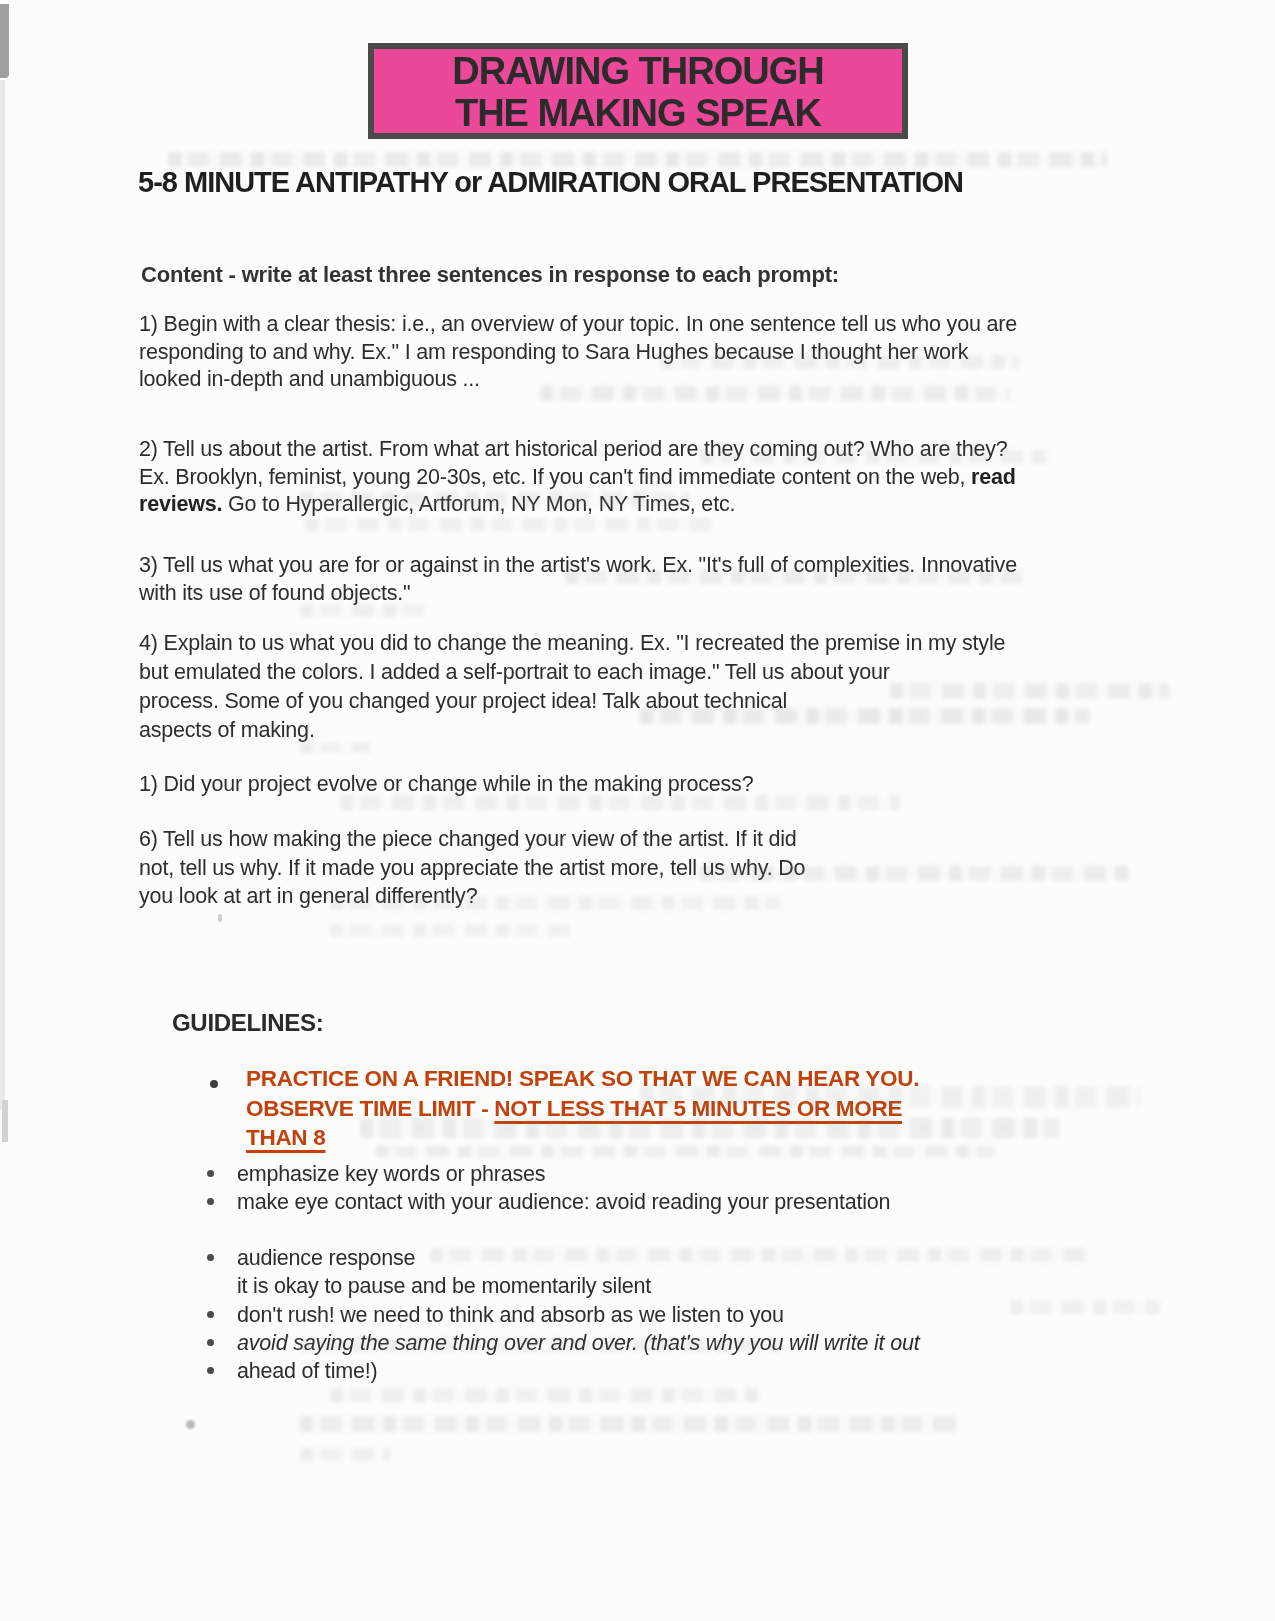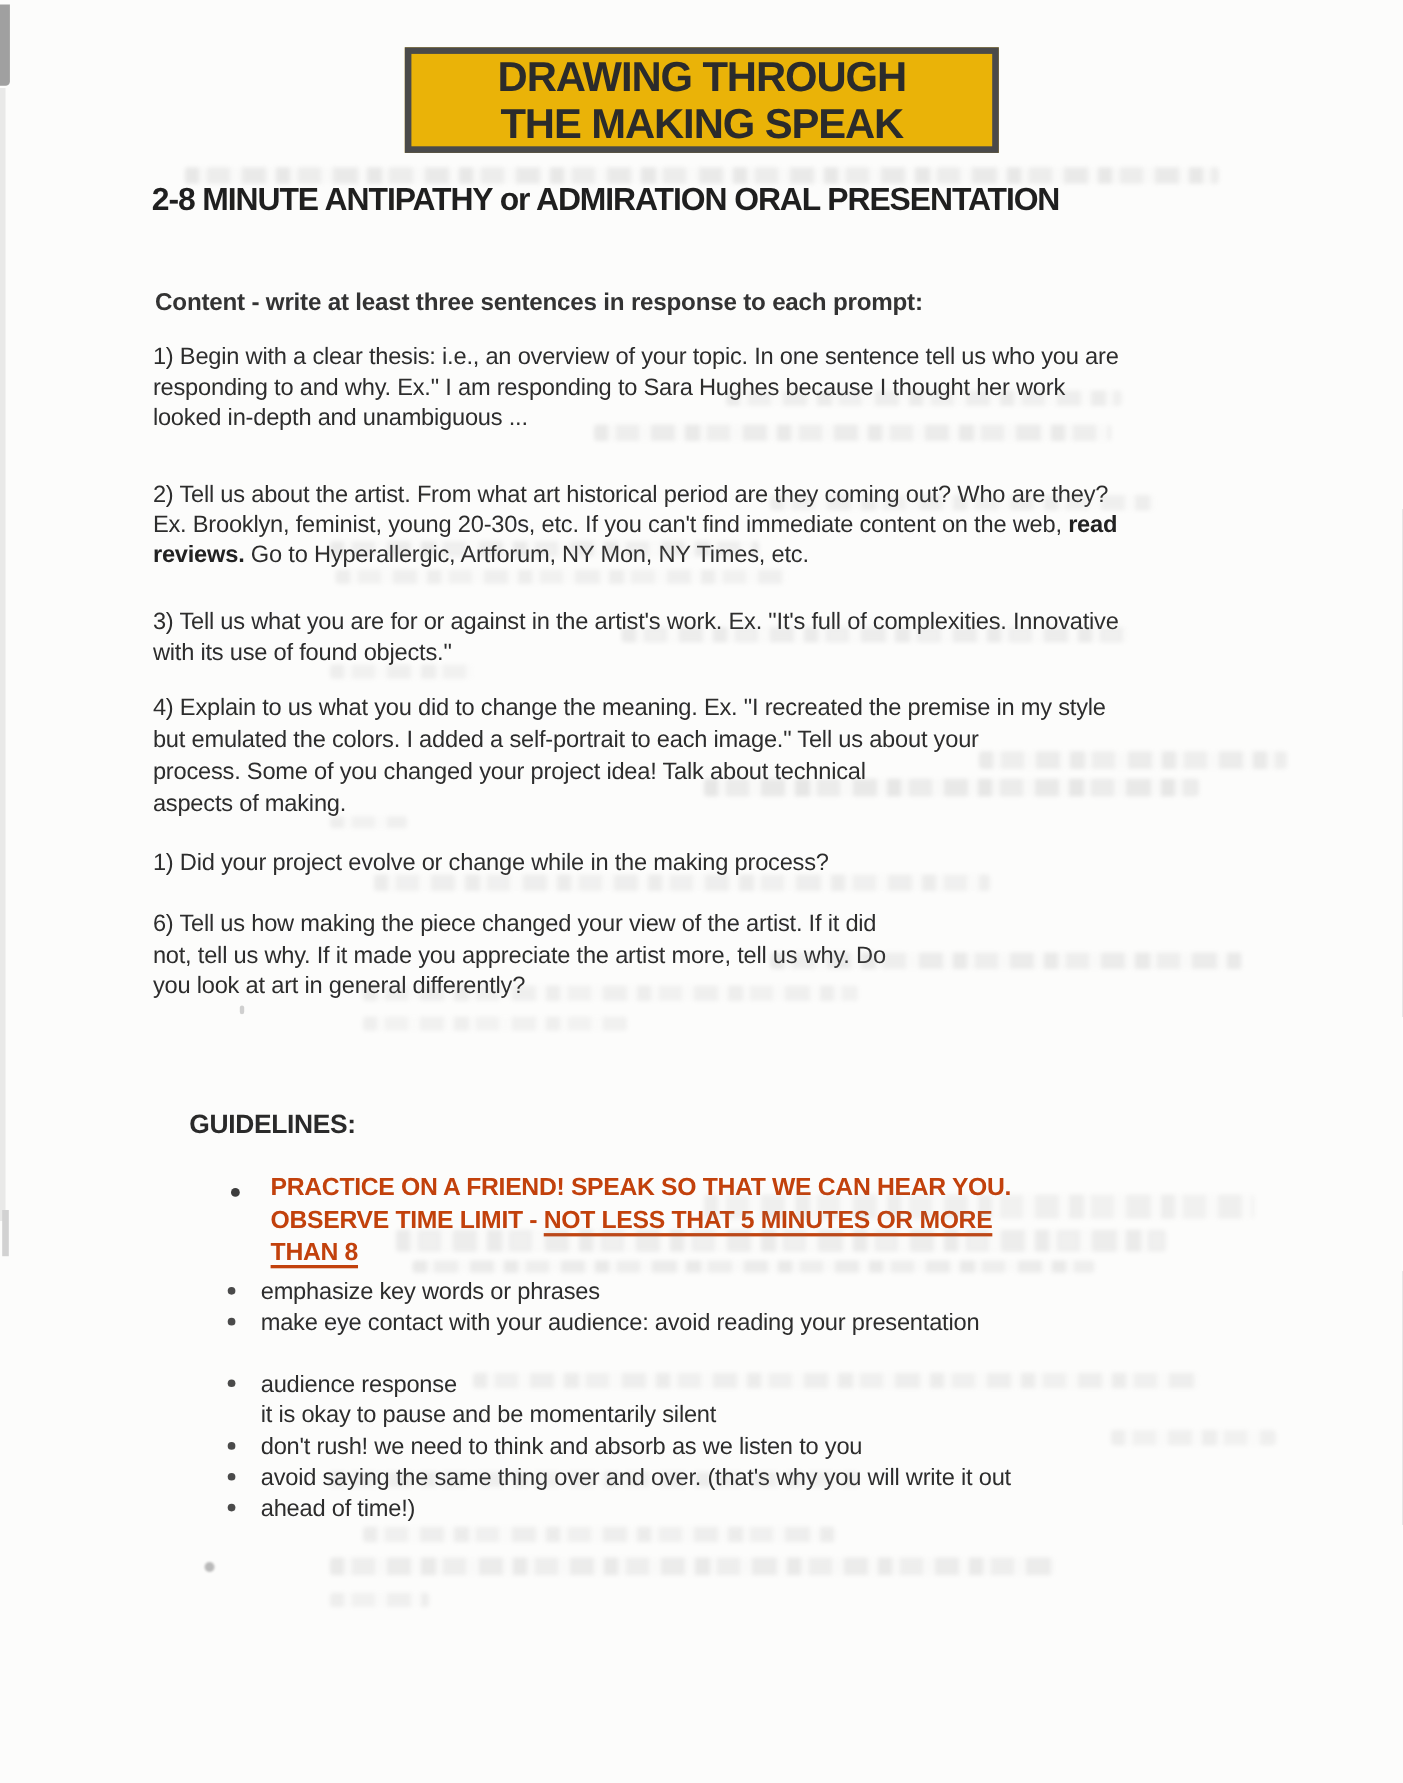--- a/index.html
+++ b/index.html
@@ -13,21 +13,21 @@
     font-family: "Liberation Sans", sans-serif;
     color: #262626;
   }
   
   .abs { position: absolute; }
   .preline { white-space: pre-line; }
   .header-box {
     left: 368px; top: 43px; width: 540px; height: 96px;
     box-sizing: border-box;
     border: 6px solid #4a4a4a;
-    background: #eab308;
+    background: #ec4899;
     text-align: center;
     font-weight: bold;
     font-size: 38px;
     line-height: 42px;
     letter-spacing: -1px;
     color: #2b2b2b;
     padding-top: 1px;
   }
   .title {
     left: 138px; top: 166px;
@@ -92,21 +92,21 @@
     position: absolute;
     left: 237px;
     width: 850px;
     font-size: 21.5px;
     line-height: 28px;
     letter-spacing: -0.2px;
     color: #2d2d2d;
   }
   .bullet-item .dot { left: -30px; top: 10px; width: 7px; height: 7px; background: #4a4a4a; }
   .b0 { top: 1160px; } .b1 { top: 1188px; } .b2 { top: 1216px; }
-  .b3 { top: 1244px; } .b4 { top: 1301px; } .b5 { top: 1329px; }
+  .b3 { top: 1244px; } .b4 { top: 1301px; } .b5 { top: 1329px; font-style: italic; }
   .b6 { top: 1357px; }
   
   .ghost {
     position: absolute;
     border-radius: 3px;
     background: repeating-linear-gradient(90deg,
       rgba(125,125,125,0.55) 0px 13px,
       rgba(170,170,170,0.15) 13px 20px,
       rgba(135,135,135,0.45) 20px 41px,
       rgba(175,175,175,0.12) 41px 52px,
@@ -130,21 +130,21 @@
 
   <div class="edge-mark" style="left:0;top:4px;width:9px;height:74px;background:#6e6e6e;opacity:.65;border-radius:0 0 4px 0;"></div>
   <div class="edge-mark" style="left:0;top:80px;width:5px;height:1030px;background:#e3e3e3;opacity:.8;"></div>
   <div class="edge-mark" style="left:2px;top:1100px;width:6px;height:42px;background:#d2d2d2;"></div>
 
   <div class="abs header-box">
     <div>DRAWING THROUGH</div>
     <div>THE MAKING SPEAK</div>
   </div>
 
-  <h1 class="abs title">2-8 MINUTE ANTIPATHY or ADMIRATION ORAL PRESENTATION</h1>
+  <h1 class="abs title">5-8 MINUTE ANTIPATHY or ADMIRATION ORAL PRESENTATION</h1>
 
   <h2 class="abs content-heading">Content - write at least three sentences in response to each prompt:</h2>
 
   <p class="abs body-text preline p1">1) Begin with a clear thesis: i.e., an overview of your topic. In one sentence tell us who you are
 responding to and why. Ex." I am responding to Sara Hughes because I thought her work
 looked in-depth and unambiguous ...</p>
 
   <p class="abs body-text preline p2"><span>2) Tell us about the artist. From what art historical period are they coming out?  Who are they?
 Ex. Brooklyn, feminist, young 20-30s, etc. If you can't find immediate content on the web, </span><span class="bold">read
 reviews.</span><span> Go to Hyperallergic, Artforum, NY Mon, NY Times, etc.</span></p>

